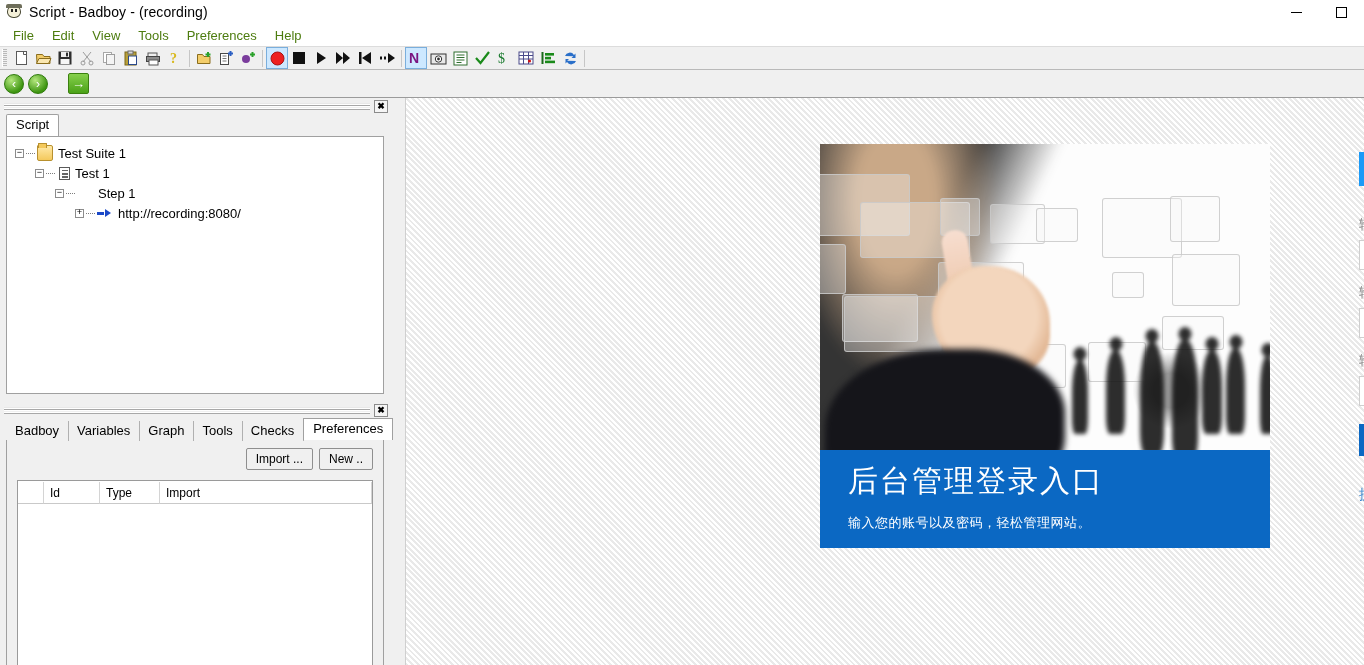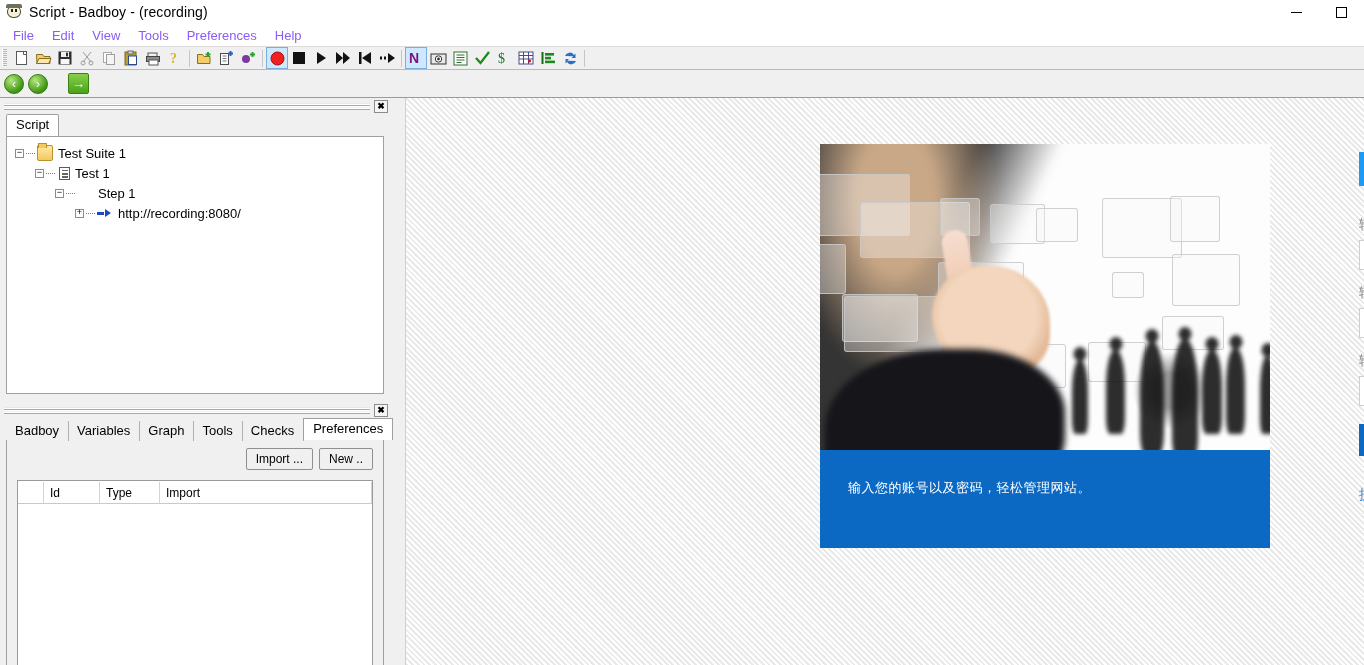--- a/index.html
+++ b/index.html
@@ -41,21 +41,21 @@
   }
   .glyph-min { display:block; width: 11px; height: 0; border-top: 1px solid #000; }
   .glyph-max { display:block; width: 11px; height: 11px; border: 1px solid #000; }
 
   
   #menubar {
     height: 22px; display: flex; align-items: center;
     background: #ffffff; padding-left: 4px;
   }
   .menu-item {
-    padding: 2px 9px; font-size: 13px; color: #8b5cf6; cursor: default;
+    padding: 2px 9px; font-size: 13px; color: #4d7c0f; cursor: default;
   }
 
   
   #toolbar {
     height: 24px; display: flex; align-items: center;
     background: #f0f0f0;
     border-top: 1px solid #dcdcdc;
     border-bottom: 1px solid #b9b9b9;
     padding-left: 2px;
   }
@@ -602,20 +602,21 @@
           <div class="person" style="left:440px; width:15px; height:78px;">
               <span class="head"></span>
             </div>
 
           <div id="finger"></div>
           <div id="hand"></div>
           <div id="sleeve"></div>
         </div>
 
         <div id="banner">
+          <div id="banner-title">后台管理登录入口</div>
           <div id="banner-sub">输入您的账号以及密码，轻松管理网站。</div>
         </div>
 
         <div id="form">
 
           <div id="logo-row">
             <div id="logo-sq"></div>
 
           </div>
 

